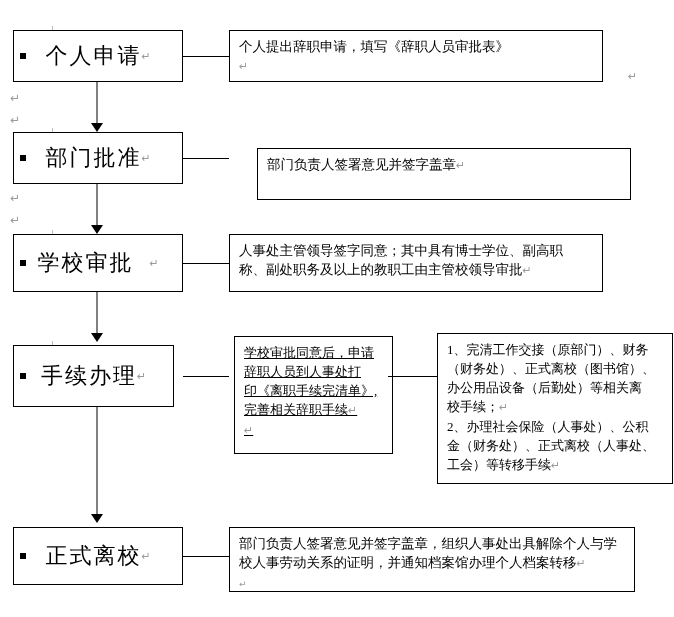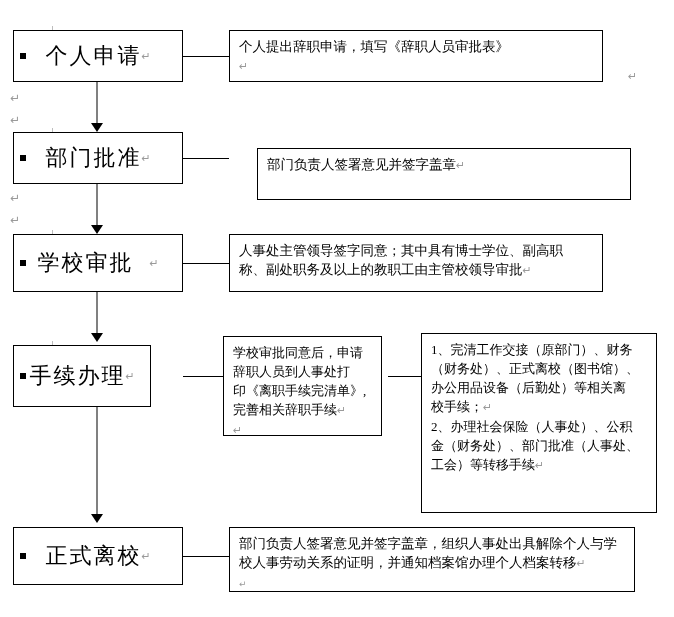--- a/index.html
+++ b/index.html
@@ -150,42 +150,42 @@
   <div class="h-line" style="left:183px; top:263px; width:46px;"></div>
   <div class="box desc-box" style="left:229px; top:234px; width:374px; height:58px;">
     <div class="desc-line">人事处主管领导签字同意；其中具有博士学位、副高职</div>
     <div class="desc-line"><span>称、副处职务及以上的教职工由主管校领导审批</span><span class="pilcrow">↵</span></div>
   </div>
 
   <div class="v-line" style="left:96px; top:292px; height:44px;"></div>
   <div class="arrow-head" style="left:91px; top:333px;"></div>
 
   <div class="corner-tick" style="left:52px; top:341px;"></div>
-  <div class="box stage-box" style="left:13px; top:345px; width:138px; height:62px;">
+  <div class="box stage-box" style="left:13px; top:345px; width:161px; height:62px;">
     <span class="stage-bullet"></span>
     <span class="stage-label">手续办理</span>
       <span class="pilcrow">↵</span>
   </div>
   <div class="h-line" style="left:183px; top:376px; width:46px;"></div>
-  <div class="box desc-box small" style="left:223px; top:336px; width:159px; height:100px;">
+  <div class="box desc-box small" style="left:234px; top:336px; width:159px; height:118px;text-decoration:underline;">
     <div class="desc-line">学校审批同意后，申请</div>
     <div class="desc-line">辞职人员到人事处打</div>
     <div class="desc-line">印《离职手续完清单》,</div>
     <div class="desc-line"><span>完善相关辞职手续</span><span class="pilcrow">↵</span></div>
     <div class="desc-line"><span class="pilcrow">↵</span></div>
   </div>
   <div class="h-line" style="left:388px; top:376px; width:49px;"></div>
 
-  <div class="box desc-box small" style="left:421px; top:333px; width:236px; height:180px;">
+  <div class="box desc-box small" style="left:437px; top:333px; width:236px; height:151px;">
     <div class="desc-line">1、完清工作交接（原部门）、财务</div>
     <div class="desc-line">（财务处）、正式离校（图书馆）、</div>
     <div class="desc-line">办公用品设备（后勤处）等相关离</div>
     <div class="desc-line"><span>校手续；</span><span class="pilcrow">↵</span></div>
     <div class="desc-line">2、办理社会保险（人事处）、公积</div>
-    <div class="desc-line">金（财务处）、部门批准（人事处、</div>
+    <div class="desc-line">金（财务处）、正式离校（人事处、</div>
     <div class="desc-line"><span>工会）等转移手续</span><span class="pilcrow">↵</span></div>
   </div>
 
   <div class="v-line" style="left:96px; top:407px; height:110px;"></div>
   <div class="arrow-head" style="left:91px; top:514px;"></div>
 
   <div class="box stage-box" style="left:13px; top:527px; width:170px; height:58px;">
     <span class="stage-bullet"></span>
     <span class="stage-label">正式离校</span>
       <span class="pilcrow">↵</span>

